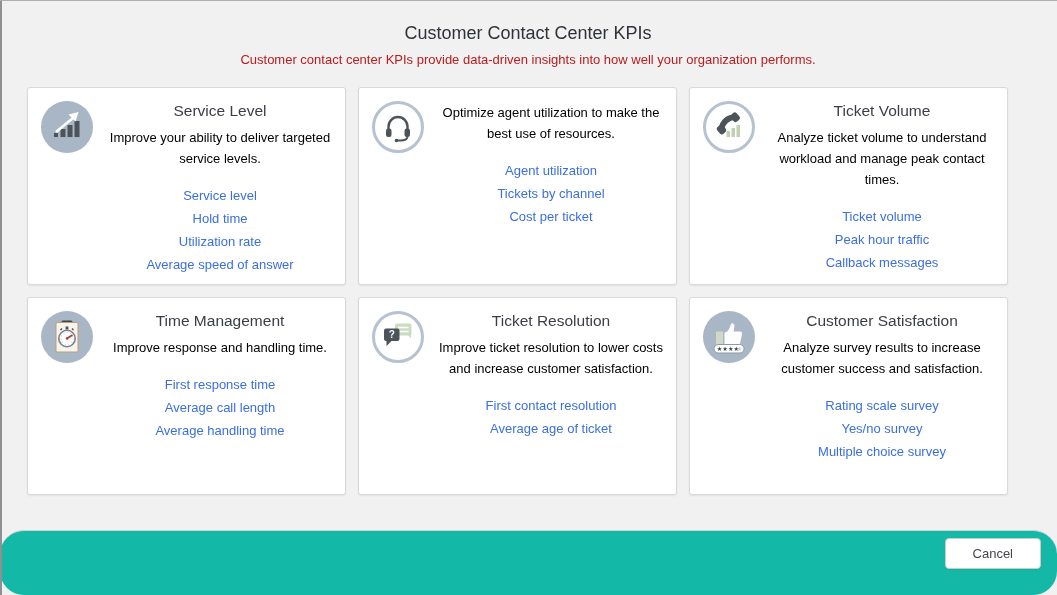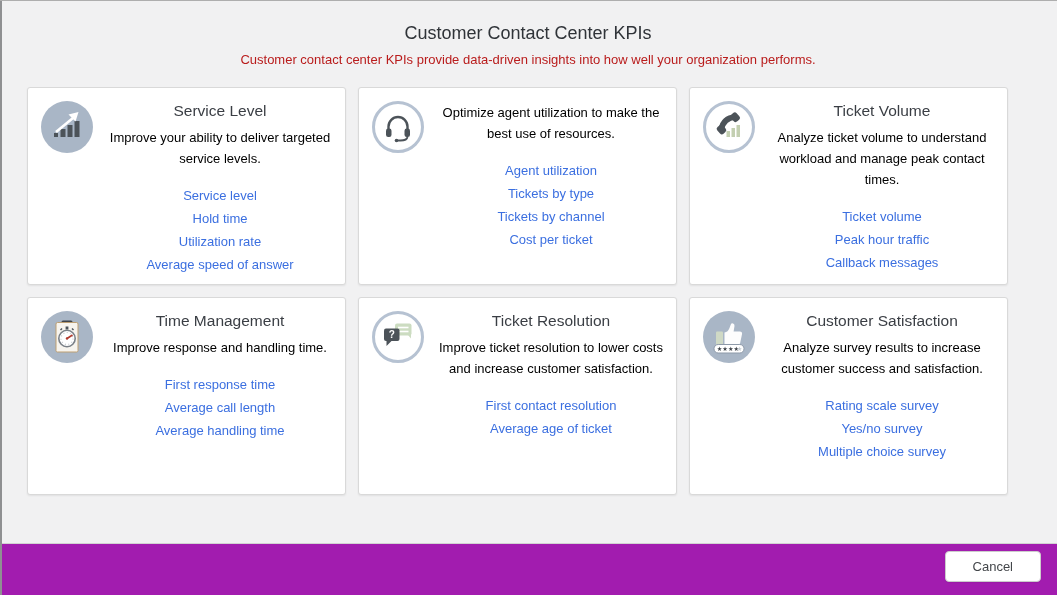--- a/index.html
+++ b/index.html
@@ -48,23 +48,24 @@
     font-size:13px; color:#000000; line-height:21px;
     margin:0 0 15px 0;
   }
   .links a {
     display:block;
     font-size:13px; line-height:23px;
     color:#3b6fe0; text-decoration:none; cursor:pointer;
   }
   .footer {
     position:absolute; left:0; right:0; bottom:0;
-    height:52px;
-    background:#a21caf;
+    height:65px;
+    background:#14b8a6;
     border-top:1px solid #d2d2d2;
+    border-radius:24px;
   }
   .cancel-btn {
     position:absolute; right:16px; top:7px;
     background:#ffffff;
     border:1px solid #cccccc;
     border-radius:4px;
     padding:7px 27px;
     font-size:13px; color:#43464a;
     font-family:"Liberation Sans", sans-serif;
     cursor:pointer;
@@ -114,21 +115,20 @@
           <rect x="14" y="27.5" width="5.5" height="8.5" rx="2.2" fill="#4c5359"></rect>
           <rect x="32.5" y="27.5" width="5.5" height="8.5" rx="2.2" fill="#4c5359"></rect>
           <path d="M35.5 36 q-0.5 3.5 -7 3.5 h-3.5" fill="none" stroke="#4c5359" stroke-width="1.8"></path>
           <circle cx="24.5" cy="39.5" r="1.8" fill="#4c5359"></circle>
         </svg>
       </span>
       <div class="card-body">
         <p class="card-desc">Optimize agent utilization to make the best use of resources.</p>
         <div class="links">
           <a>Agent utilization</a>
-          <a>Tickets by type</a>
           <a>Tickets by channel</a>
           <a>Cost per ticket</a>
         </div>
       </div>
     </div>
 
     <div class="card">
       <span class="icon-wrap">
         <svg viewBox="0 0 52 52" width="52" height="52">
           <circle cx="26" cy="26" r="24.5" fill="#ffffff" stroke="#b6c2d2" stroke-width="3"></circle>

